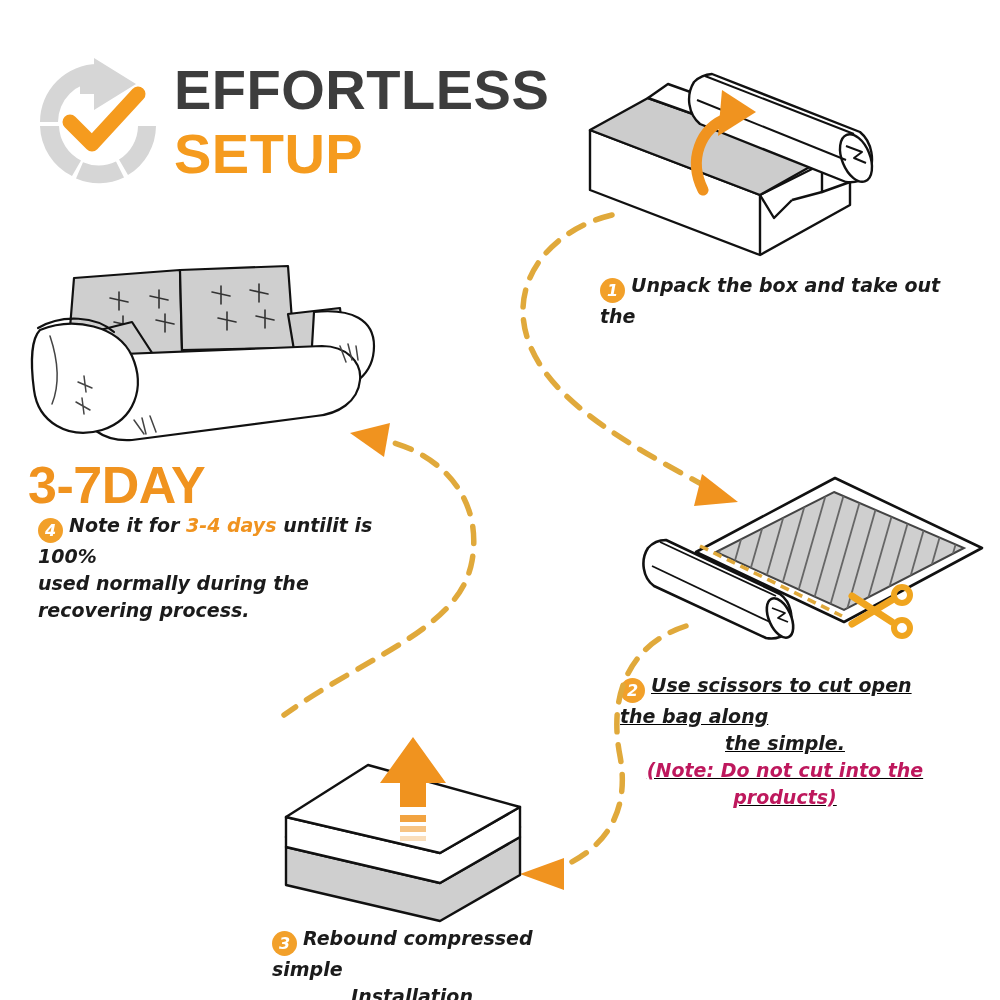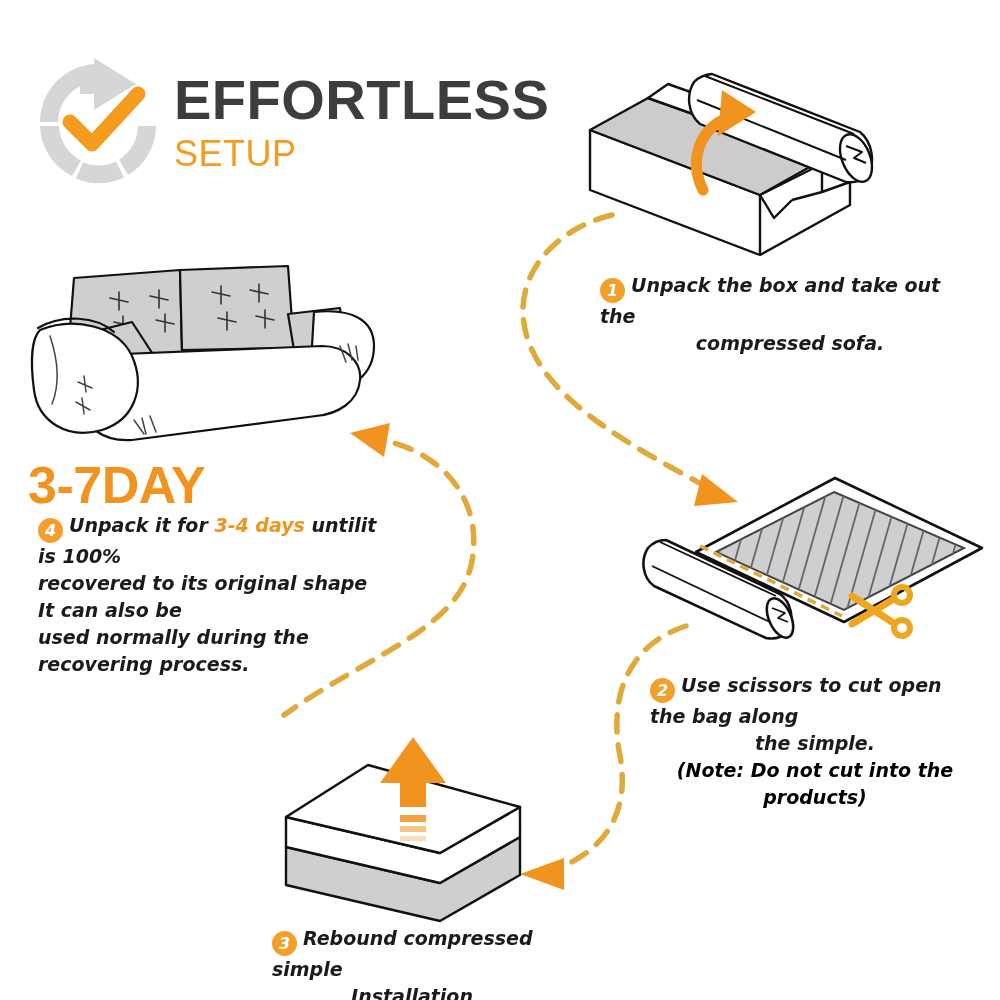--- a/index.html
+++ b/index.html
@@ -12,21 +12,21 @@
 
   
   .header{position:absolute;left:28px;top:52px;display:flex;align-items:center;}
   .logo-icon{width:140px;height:140px;flex:0 0 140px;}
   .title-block{margin-left:6px;line-height:0.92;}
   .title-1{
     font-size:56px;font-weight:bold;color:#3d3d3d;
     letter-spacing:0.5px;white-space:nowrap;
   }
   .title-2{
-    font-size:36px;font-weight:normal;color:#F59B1E;
+    font-size:56px;font-weight:bold;color:#F59B1E;
     letter-spacing:0.5px;white-space:nowrap;margin-top:12px;
   }
 
   
   .day-heading{
     position:absolute;left:28px;top:455px;
     font-size:52px;font-weight:bold;color:#F0931F;
     letter-spacing:-0.5px;
   }
 
@@ -41,25 +41,25 @@
   .badge{
     display:inline-block;vertical-align:-4px;
     width:25px;height:25px;border-radius:50%;
     background:#F2A02A;color:#ffffff;
     font-family:"DejaVu Sans", sans-serif;
     font-style:italic;font-weight:bold;font-size:16px;
     text-align:center;line-height:25px;
     margin-right:6px;
   }
   .hl{color:#F0931F;font-weight:bold;}
-  .note{color:#000000;font-weight:bold;text-align:center;}
+  .note{color:#be185d;font-weight:bold;text-align:center;}
 
   #step1{left:600px;top:272px;width:380px;text-align:center;}
   #step1 .l1{text-align:left;}
-  #step2{left:650px;top:672px;width:330px;text-align:center;}
+  #step2{left:620px;top:672px;width:330px;text-align:center;text-decoration:underline;}
   #step2 .l1{text-align:left;}
   #step3{left:272px;top:925px;width:280px;text-align:center;}
   #step3 .l1{text-align:left;}
   #step4{left:38px;top:512px;width:350px;text-align:left;}
 
   svg{display:block;}
   .art{position:absolute;}
 </style>
 </head>
 <body>
@@ -117,21 +117,20 @@
 
   <svg class="art" style="left:480px;top:190px;" width="320" height="340" viewBox="0 0 320 340">
     <path d="M132 25 C70 40, 28 92, 48 150 C70 215, 160 260, 232 300" fill="none" stroke="#E0A93B" stroke-width="5.5" stroke-dasharray="17 13" stroke-linecap="round"></path>
     <path d="M222 284 L258 312 L214 316 z" fill="#F0931F"></path>
   </svg>
 
   <div class="step" id="step1">
     <div class="step-line l1">
       <span class="badge">1</span><span>Unpack the box and take out the</span>
     </div>
-    <div class="step-line">compressed sofa.</div>
   </div>
 
   <svg class="art" style="left:630px;top:470px;" width="370" height="200" viewBox="0 0 370 200">
 
     <g fill="#ffffff" stroke="#111" stroke-width="2.6" stroke-linejoin="round">
       <path d="M205 8 L352 78 L214 152 L66 82 Z"></path>
     </g>
 
     <g>
       <defs>
@@ -260,19 +259,18 @@
         <path d="M112 170 l10 14 M120 168 l4 16 M128 166 l6 16"></path>
         <path d="M318 96 l6 16 M326 94 l4 16 M334 96 l2 14"></path>
       </g>
     </g>
   </svg>
 
   <div class="day-heading">3-7DAY</div>
 
   <div class="step" id="step4">
     <div class="step-line">
-      <span class="badge">4</span><span>Unpack it for </span><span class="hl">3-4 days</span><span> untilit is 100%</span>
-    </div>
-    <div class="step-line">recovered to its original shape It can also be</div>
+      <span class="badge">4</span><span>Note it for </span><span class="hl">3-4 days</span><span> untilit is 100%</span>
+    </div>
     <div class="step-line">used normally during the recovering process.</div>
   </div>
 
 </div>
 
 </body></html>

